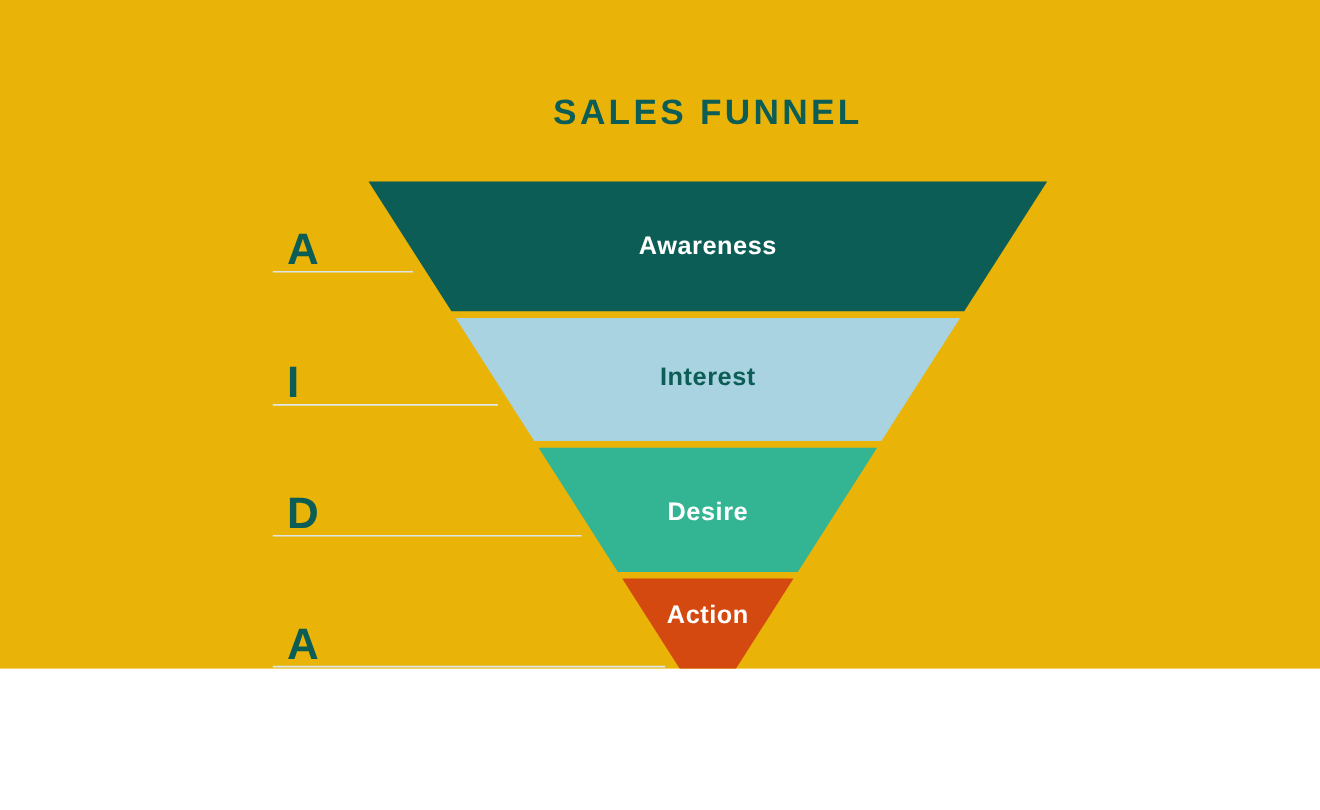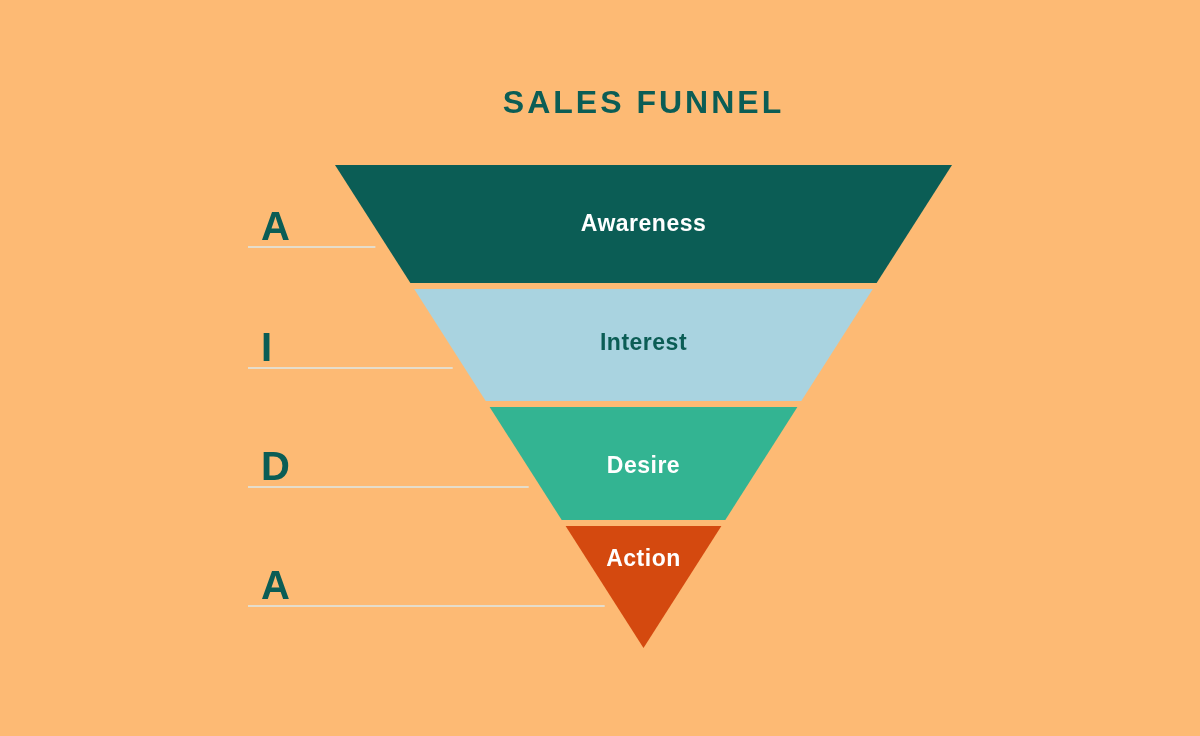--- a/index.html
+++ b/index.html
@@ -1,20 +1,20 @@
 <!DOCTYPE html>
 <html><head>
 <meta charset="utf-8">
 <style>
   html,body{margin:0;padding:0;background:#ffffff;}
   .canvas{
     position:relative;
     width:1200px;
-    height:736px;
-    background:#fdba74;
+    height:608px;
+    background:#eab308;
     overflow:hidden;
     font-family:"Liberation Sans","DejaVu Sans",sans-serif;
   }
   .title{
     position:absolute;
     top:84px;
     left:335px;
     width:617px;
     margin:0;
     text-align:center;

